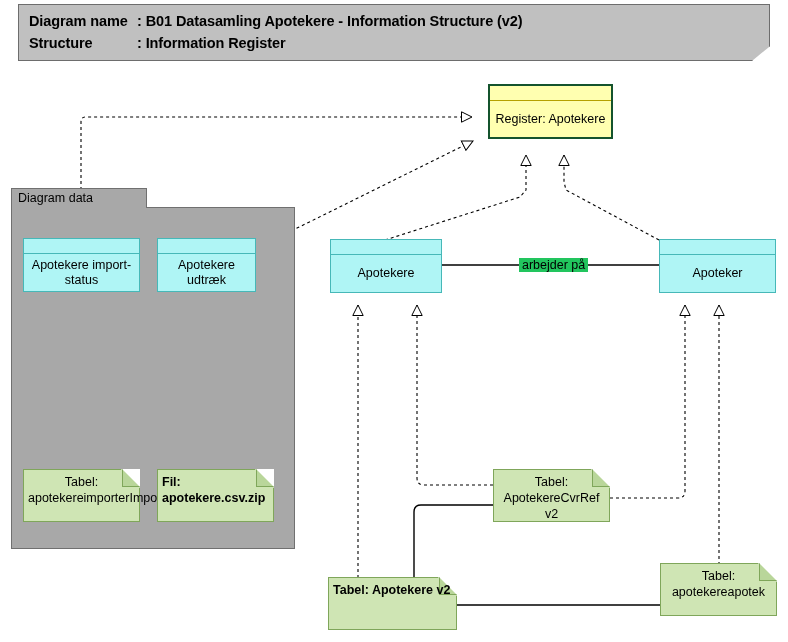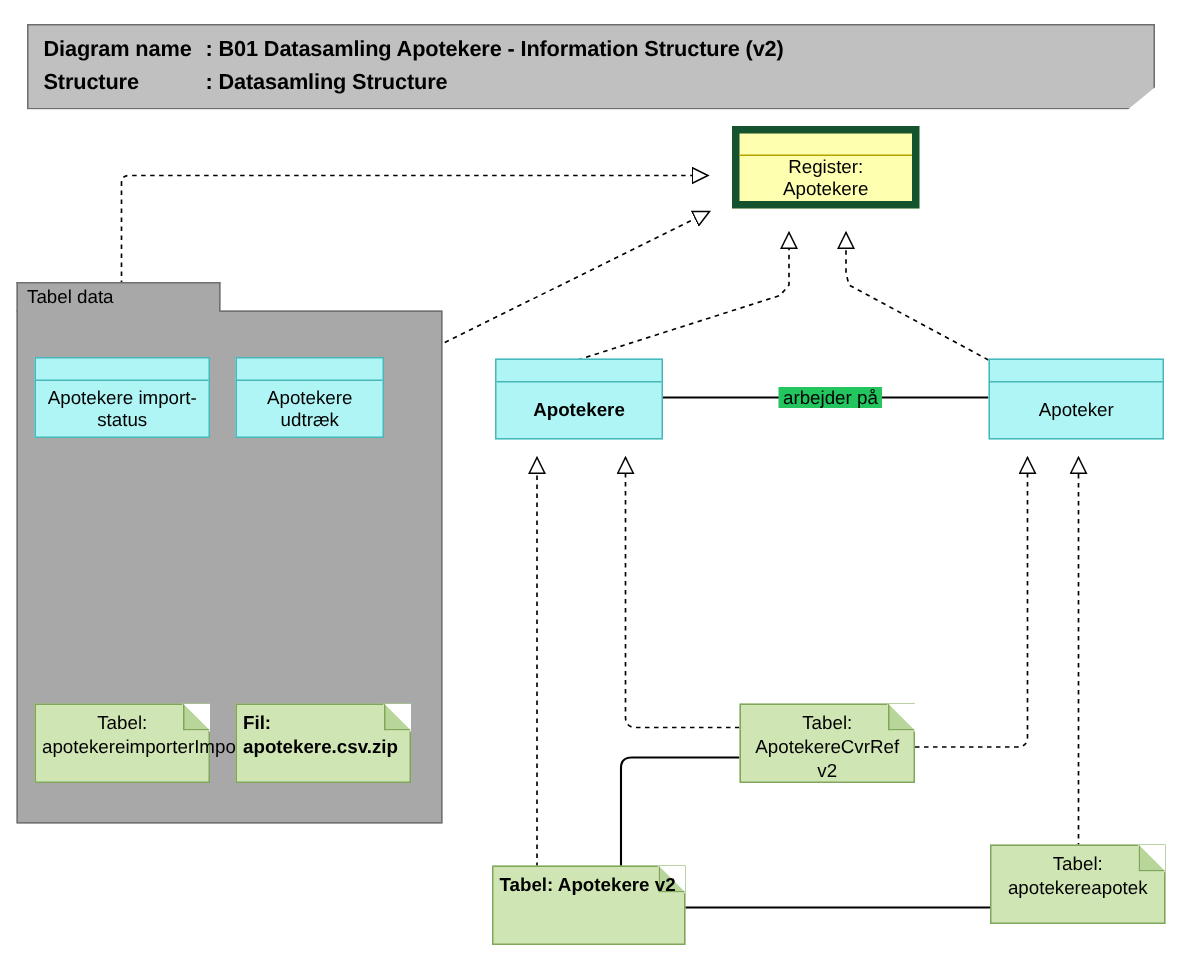--- a/index.html
+++ b/index.html
@@ -26,21 +26,21 @@
     left: 0; top: 0;
     width: 788px;
     height: 642px;
     pointer-events: none;
   }
 
   
   .title-header {
     position: absolute;
     left: 18px;
-    top: 16px;
+    top: 4px;
     width: 752px;
     height: 57px;
     background: #c0c0c0;
     border: 1px solid #6d6d6d;
     box-sizing: border-box;
     clip-path: polygon(0 0, 100% 0, 100% 74%, 97.6% 100%, 0 100%);
   }
   .title-line {
     position: absolute;
     left: 10px;
@@ -115,21 +115,21 @@
     font-size: 12.5px;
     line-height: 15px;
     padding: 0 2px;
     box-sizing: border-box;
   }
 
   
   .register {
     position: absolute;
     background: #ffffb0;
-    border: 5px solid #14532d;
+    border: 2px solid #14532d;
     box-sizing: border-box;
   }
   .register .band {
     position: absolute;
     left: 0; top: 0;
     width: 100%;
     height: 15px;
     border-bottom: 1px solid #b5a100;
     box-sizing: border-box;
   }
@@ -251,46 +251,46 @@
       <path d="M 493,505 L 421,505 Q 414,505 414,512 L 414,578" fill="none" stroke="#000000" stroke-width="1.4"></path>
     </g>
 
     <g>
       <path d="M 445,605 L 660,605" fill="none" stroke="#000000" stroke-width="1.4"></path>
     </g>
   </svg>
 
   <div class="title-header">
     <div class="title-line l1"><span class="tl-key">Diagram name</span><span>: B01 Datasamling Apotekere - Information Structure (v2)</span></div>
-    <div class="title-line l2"><span class="tl-key">Structure</span><span>: Datasamling Structure</span></div>
+    <div class="title-line l2"><span class="tl-key">Structure</span><span>: Information Register</span></div>
   </div>
 
   <div class="group" style="left:11px; top:188px; width:284px; height:361px;">
     <div class="group-body"></div>
     <div class="group-tab">
-      <span class="group-tab-label">Tabel data</span>
+      <span class="group-tab-label">Diagram data</span>
     </div>
   </div>
 
   <div class="register" style="left:488px; top:84px; width:125px; height:55px;">
     <div class="band"></div>
     <div class="lbl">Register: Apotekere</div>
   </div>
 
   <div class="dataobj" style="left:23px; top:238px; width:117px; height:54px;">
     <div class="band"></div>
     <div class="lbl">Apotekere import-status</div>
   </div>
 
   <div class="dataobj" style="left:157px; top:238px; width:99px; height:54px;">
     <div class="band"></div>
     <div class="lbl">Apotekere udtræk</div>
   </div>
 
-  <div class="dataobj" style="left:330px; top:239px; width:112px; height:54px;font-weight:bold;">
+  <div class="dataobj" style="left:330px; top:239px; width:112px; height:54px;">
     <div class="band"></div>
     <div class="lbl">Apotekere</div>
   </div>
 
   <div class="dataobj" style="left:659px; top:239px; width:117px; height:54px;">
     <div class="band"></div>
     <div class="lbl">Apoteker</div>
   </div>
 
   <div class="artifact" style="left:23px; top:469px; width:117px; height:53px;">

